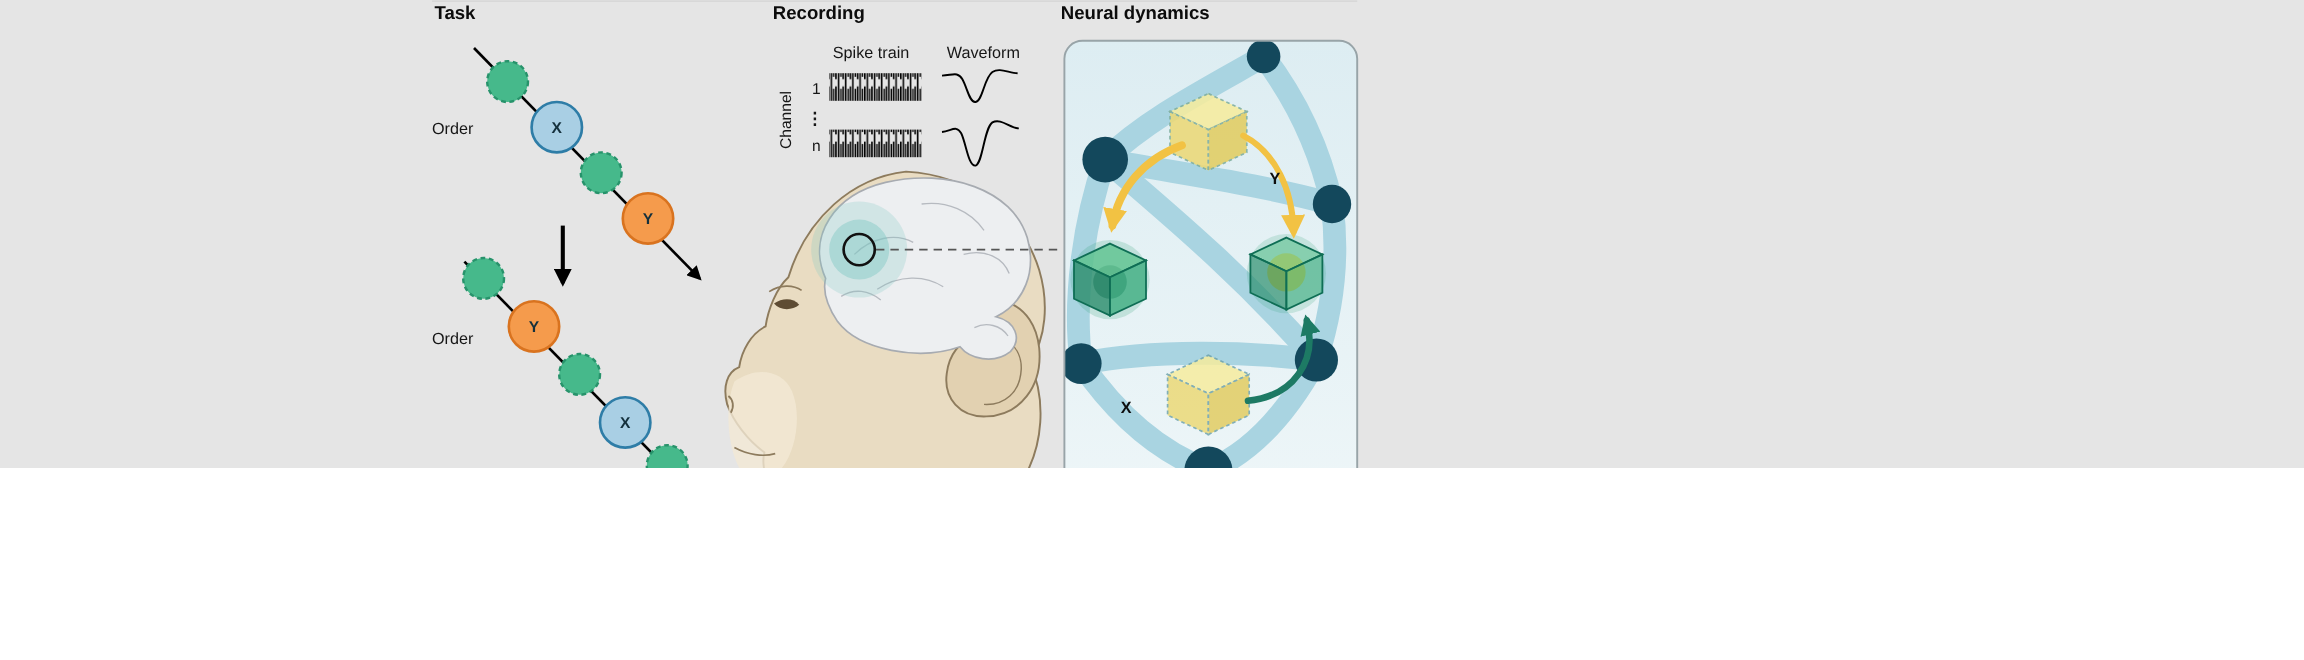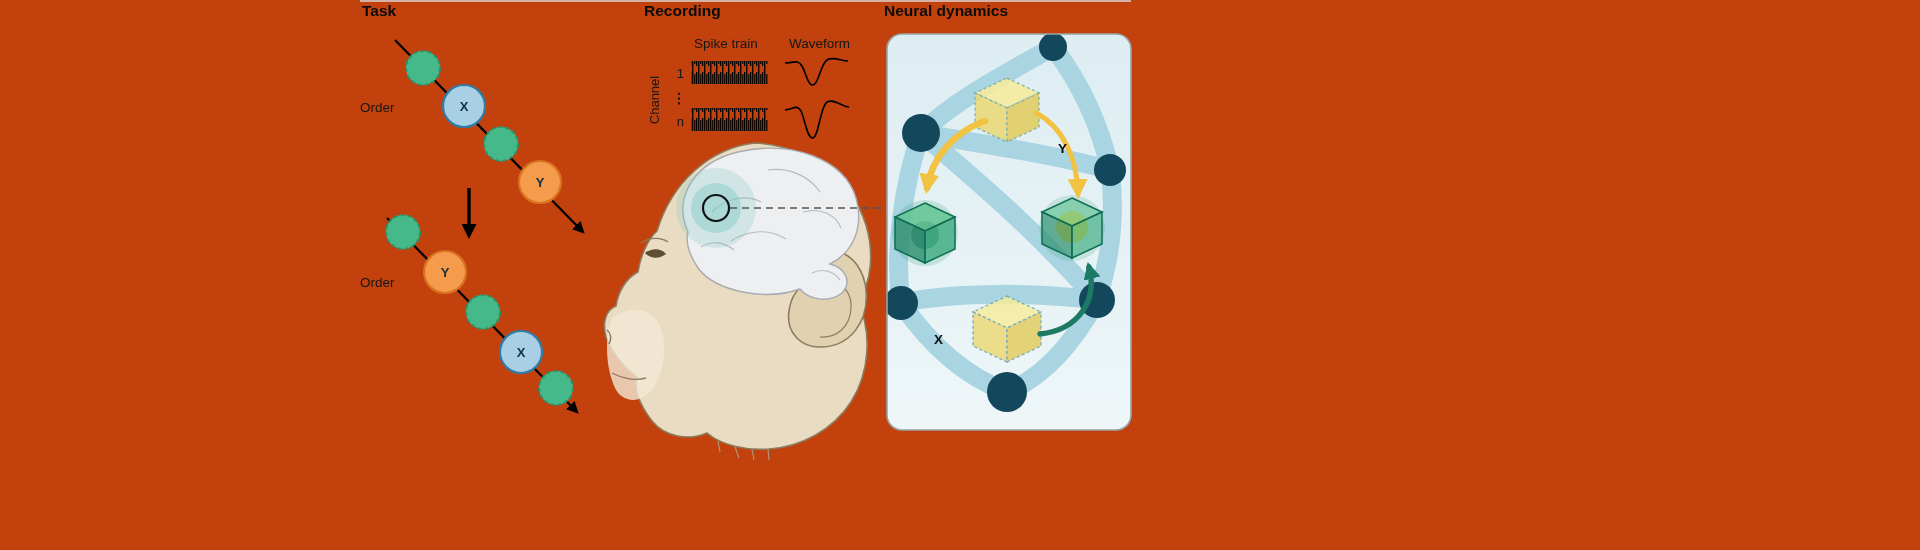--- a/index.html
+++ b/index.html
@@ -1,16 +1,16 @@
 <!DOCTYPE html>
 <html><head>
 <meta charset="utf-8">
 <style>
   html,body{margin:0;padding:0;background:#ffffff}
-  .stage{position:relative;width:1920px;height:550px;overflow:hidden;background:#c2410c;font-family:"Liberation Sans",sans-serif}
+  .stage{position:relative;width:1920px;height:390px;overflow:hidden;background:#e5e5e5;font-family:"Liberation Sans",sans-serif}
   .stage svg{display:block}
   text{font-family:"Liberation Sans",sans-serif}
   .panel-title{font-size:15.5px;font-weight:700;fill:#0c0c0c}
   .sub-label{font-size:13.5px;fill:#161616}
   .chan-label{font-size:13px;fill:#161616}
   .vdots{font-size:14px;font-weight:700;fill:#161616}
   .circle-letter{font-size:13px;font-weight:700;fill:#14303c;text-anchor:middle}
   .cube-letter{font-size:13.5px;font-weight:700;fill:#0d0d0d}
   .green-item{stroke:#27936b;stroke-width:2;stroke-dasharray:4 3}
   .x-item{stroke:#2e7da7;stroke-width:2.2}

